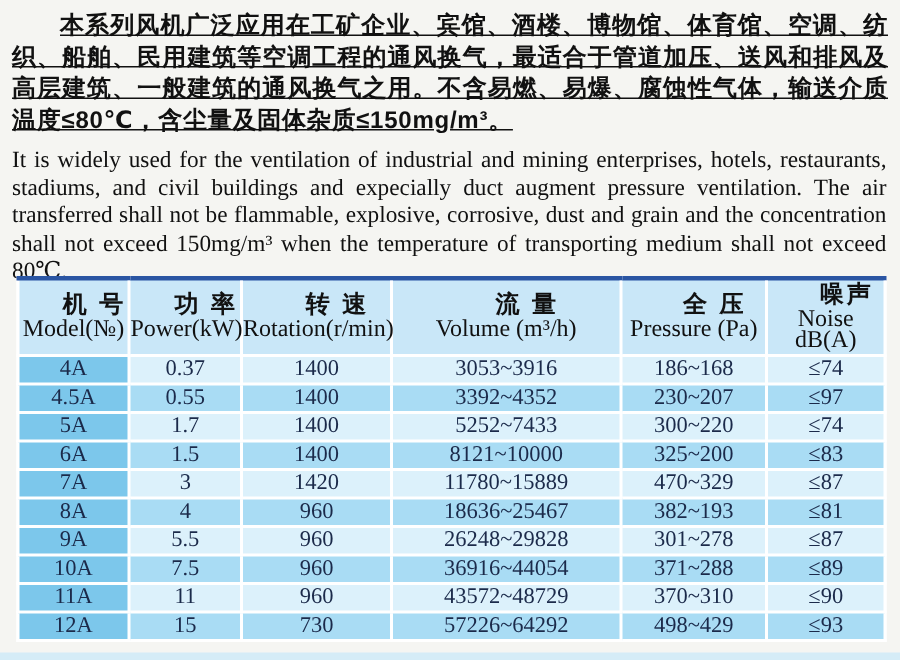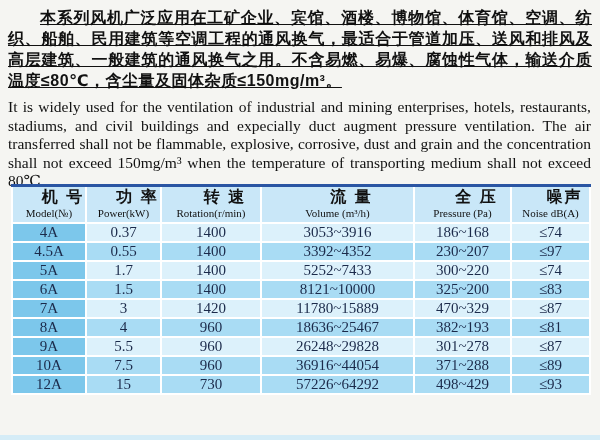--- a/index.html
+++ b/index.html
@@ -63,21 +63,21 @@
   .th-cn {
     font-size: 16px;
     font-weight: bold;
     line-height: 18px;
     letter-spacing: 2px;
     color: var(--body-text);
     font-family: "Liberation Sans", "DejaVu Sans", sans-serif;
     padding-left: 28px;
   }
   .th-en {
-    font-size: 11px;
+    font-size: 16px;
     font-weight: normal;
     line-height: 14px;
     color: var(--body-text);
     font-family: "Liberation Serif", "DejaVu Serif", serif;
   }
   table.spec td {
     border: 2px solid var(--gridline);
     height: 19px;
     text-align: center;
     vertical-align: middle;
@@ -201,20 +201,28 @@
           <td>≤87</td>
         </tr>
         <tr class="dark">
           <td>10A</td>
           <td>7.5</td>
           <td>960</td>
           <td>36916~44054</td>
           <td>371~288</td>
           <td>≤89</td>
         </tr>
+        <tr class="light">
+          <td>11A</td>
+          <td>11</td>
+          <td>960</td>
+          <td>43572~48729</td>
+          <td>370~310</td>
+          <td>≤90</td>
+        </tr>
         <tr class="dark">
           <td>12A</td>
           <td>15</td>
           <td>730</td>
           <td>57226~64292</td>
           <td>498~429</td>
           <td>≤93</td>
         </tr>
       </tbody>
   </table>

